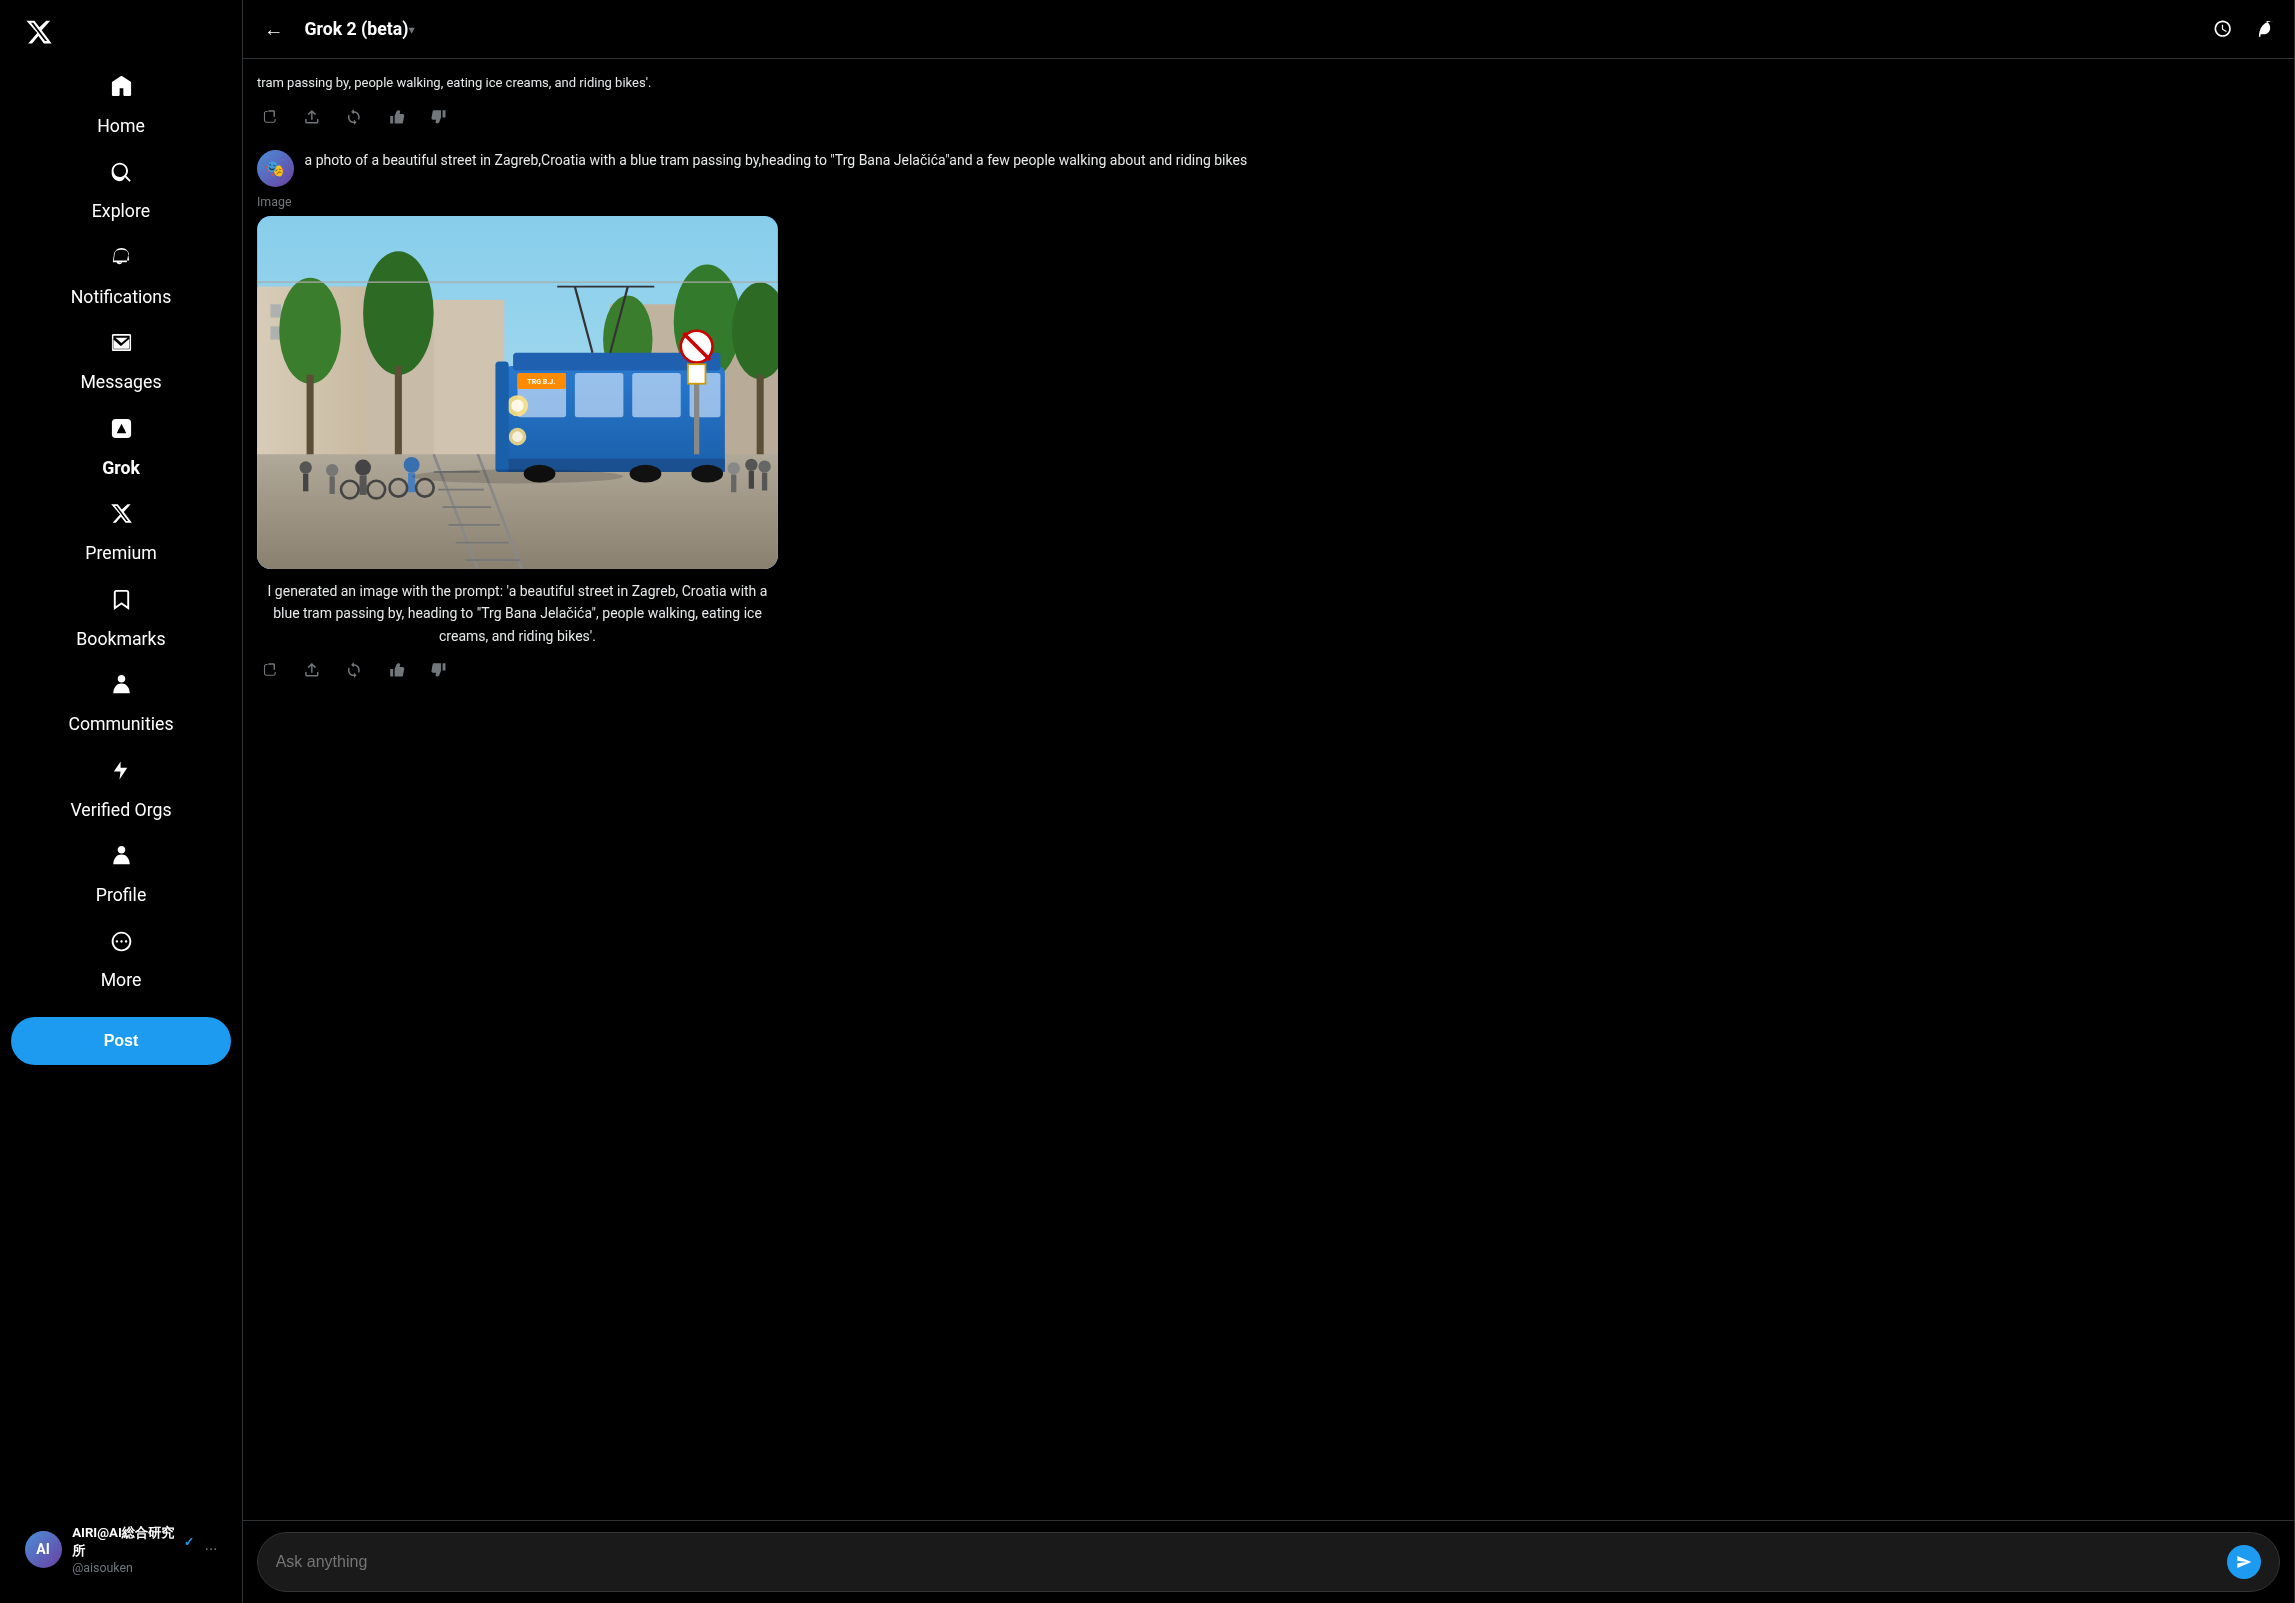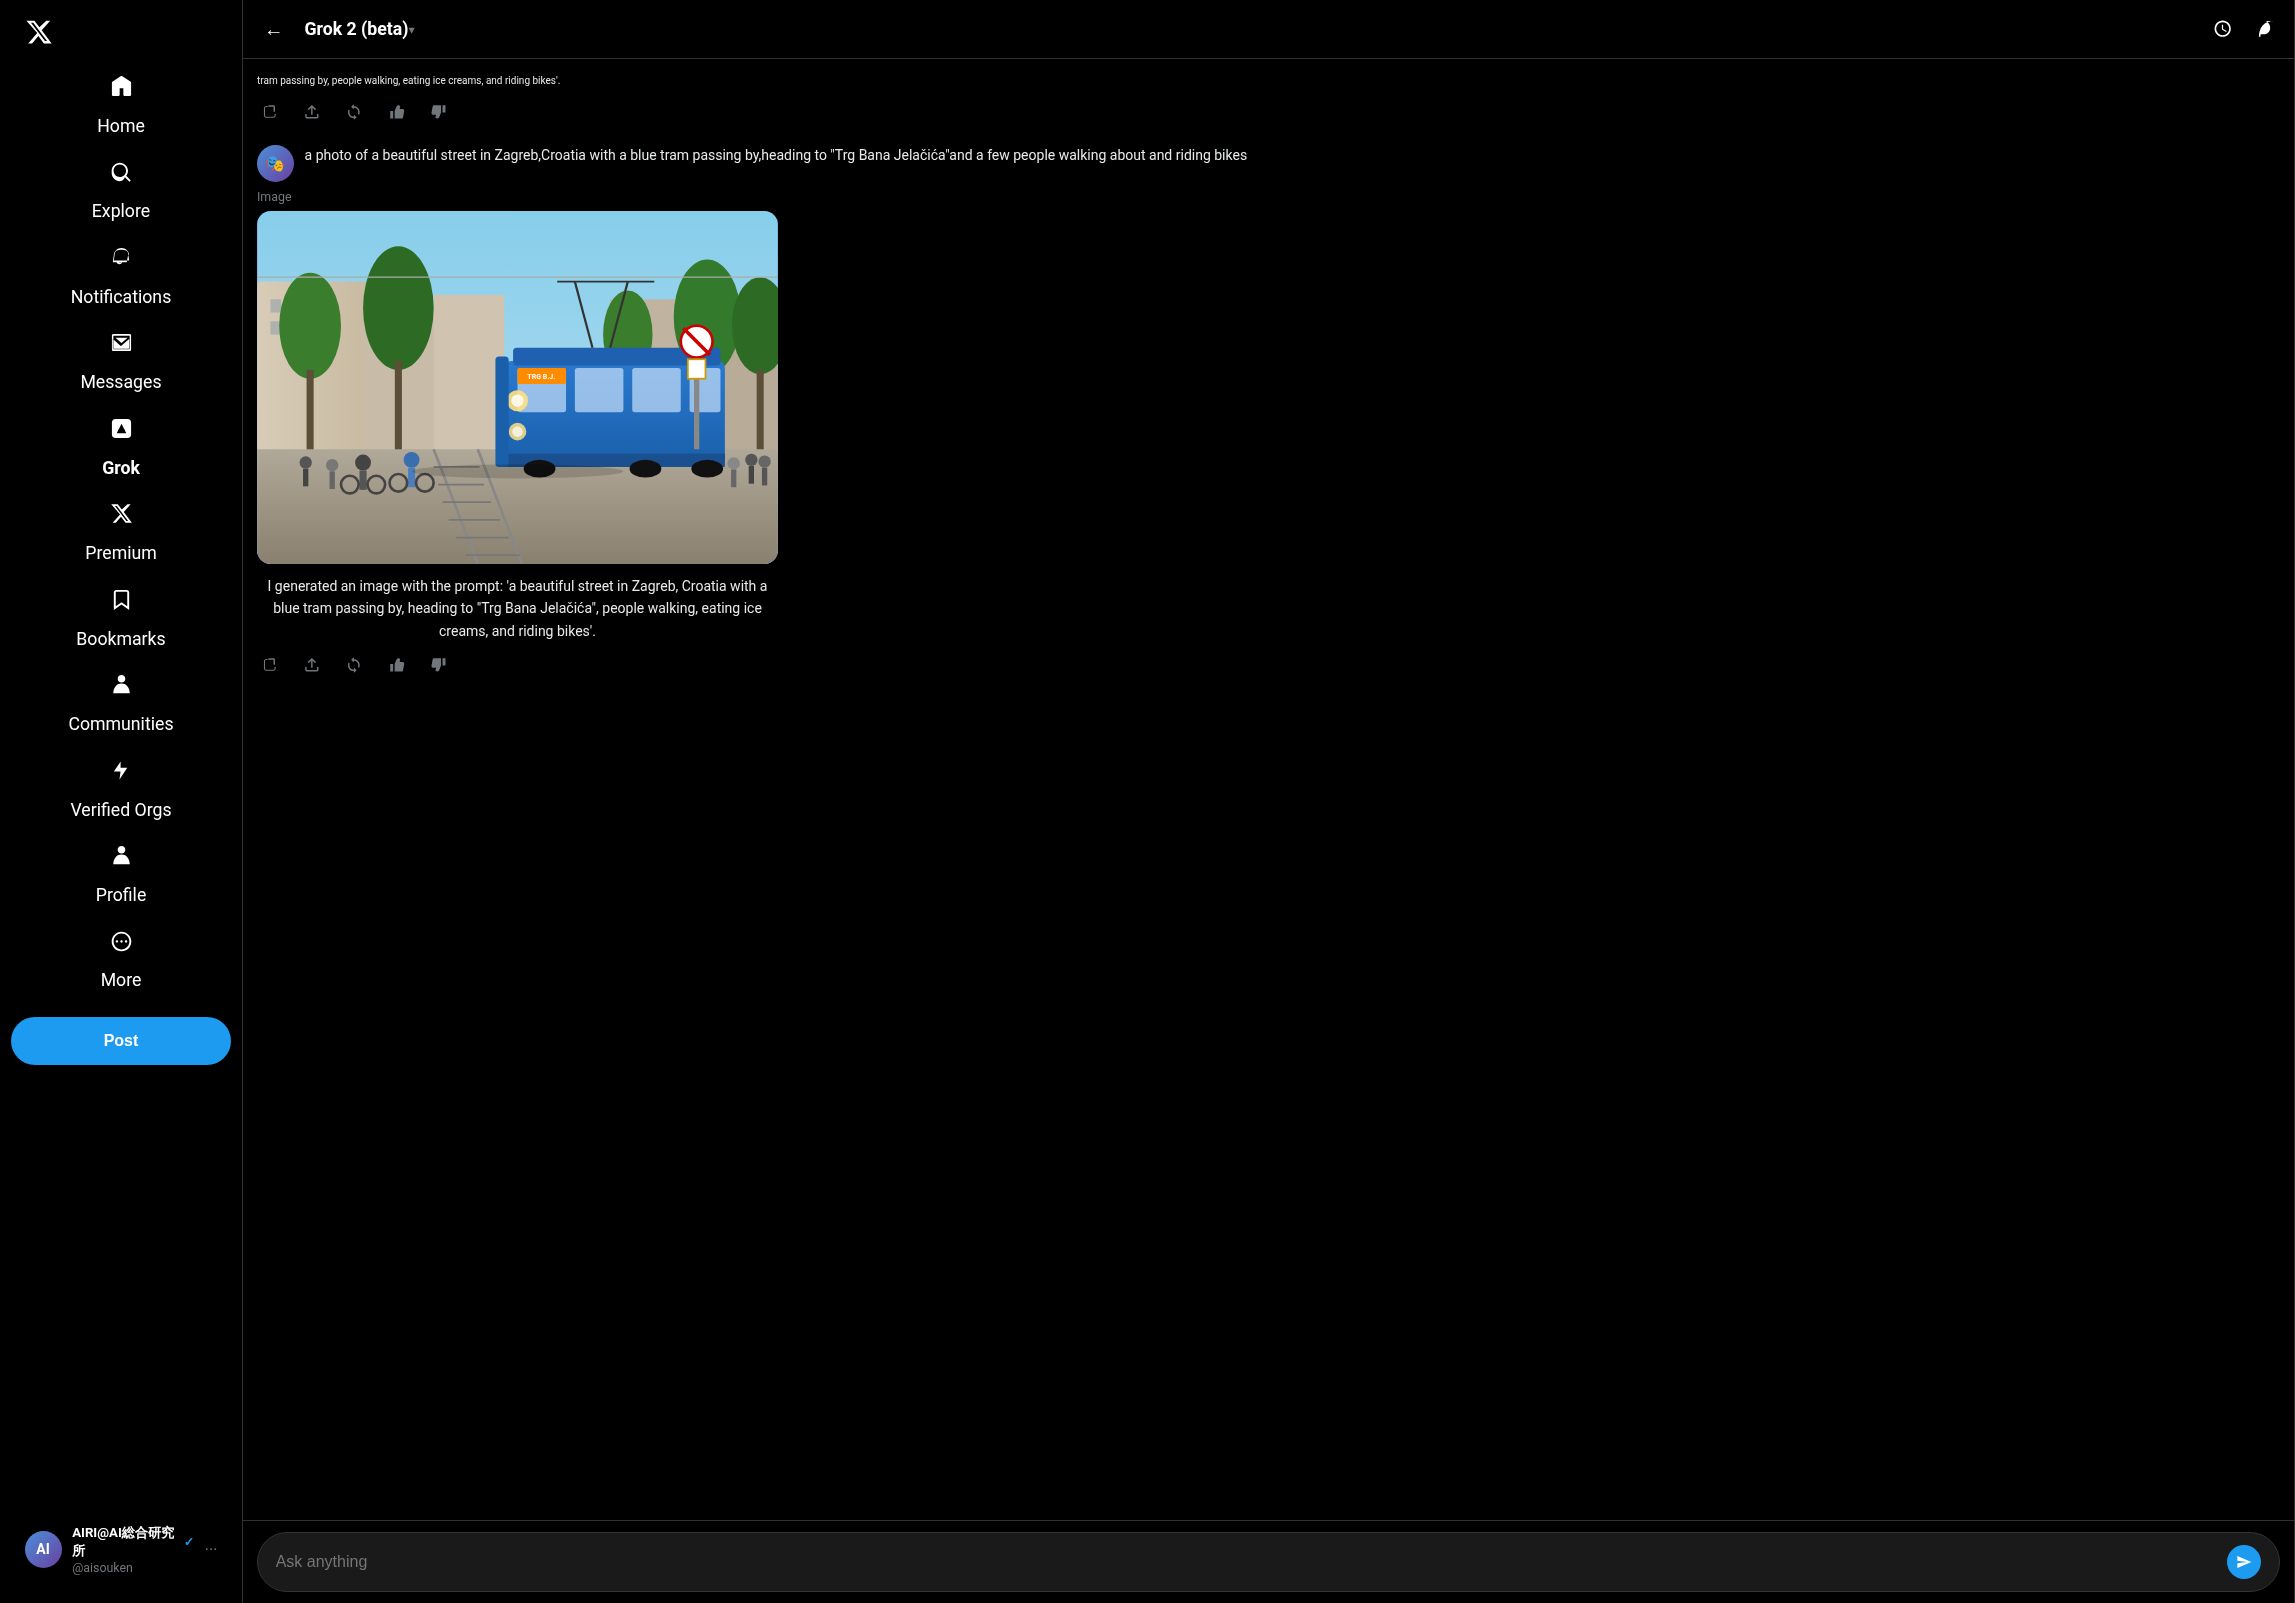--- a/index.html
+++ b/index.html
@@ -221,21 +221,21 @@
       color: #e7e9ea;
       margin-bottom: 9px;
     }
 
     
     .ai-response {
       padding: 0 0 0 0;
       margin-bottom: 21px;
     }
     .ai-text {
-      font-size: 10px;
+      font-size: 13px;
       line-height: 1.6;
       color: #e7e9ea;
       margin-bottom: 10.6px;
     }
 
     
     .action-row {
       display: flex;
       gap: 17.7px;
       align-items: center;

